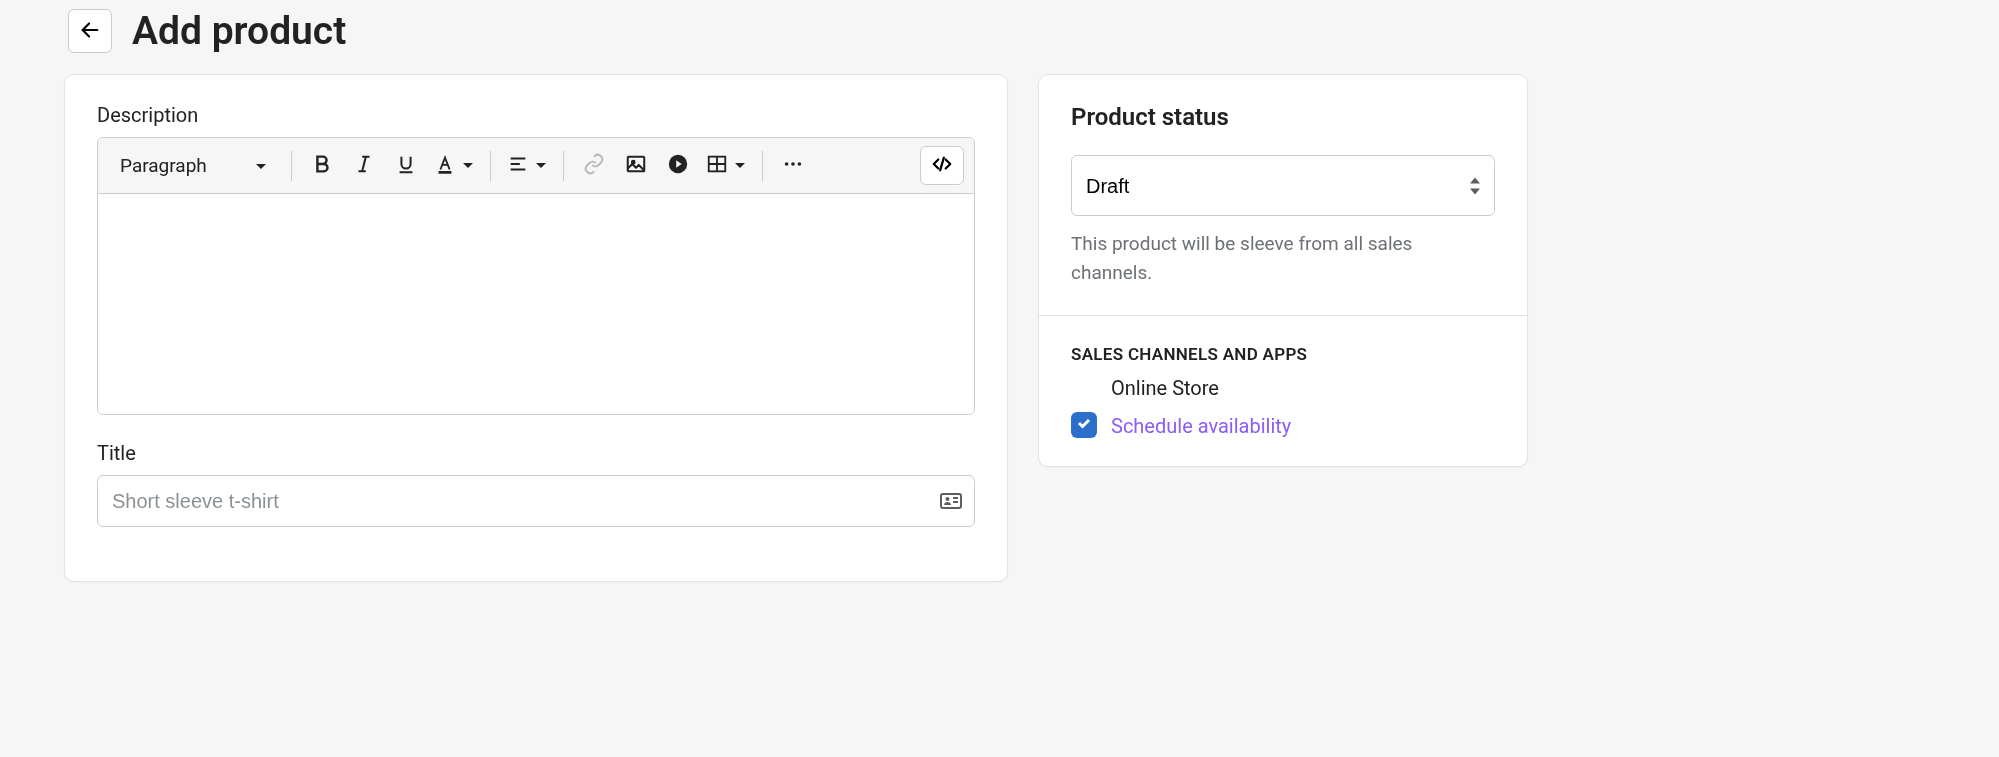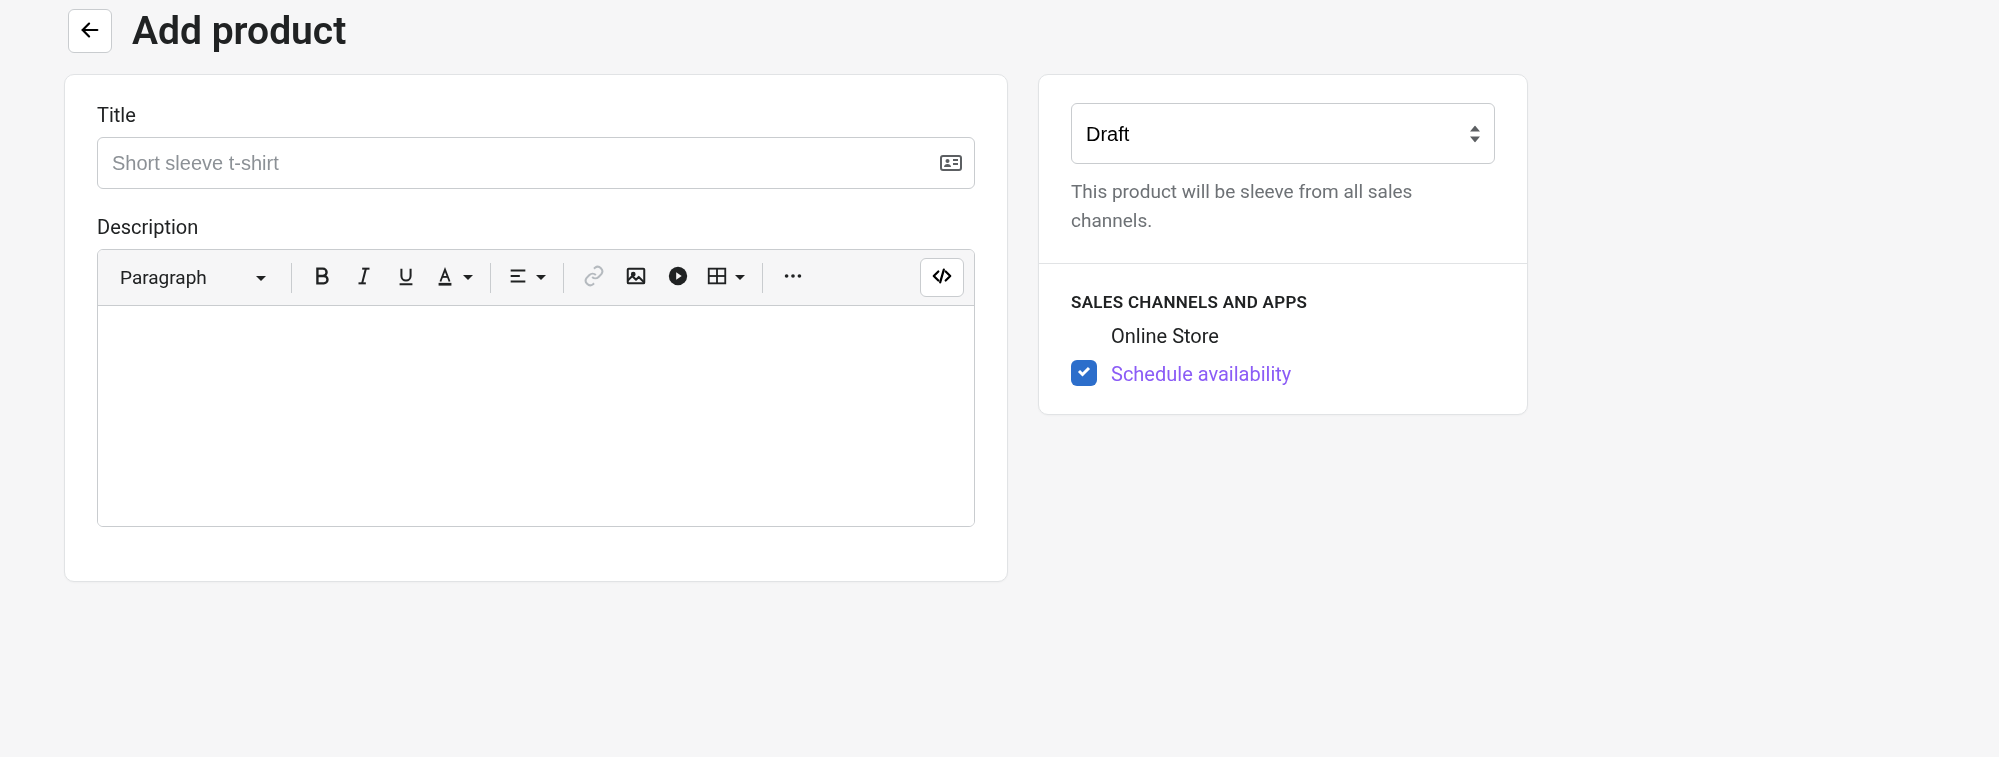--- a/index.html
+++ b/index.html
@@ -241,192 +241,193 @@
           </svg>
       </span>
     </button>
     <h1 class="page-title">Add product</h1>
   </div>
 
   <div class="columns">
 
     <div class="main-col">
       <div class="card">
+
+        <div class="field-group">
+          <label class="field-label">Description</label>
+
+          <div class="rte">
+            <div class="rte-toolbar">
+
+              <div class="rte-format-select">
+                <span>Paragraph</span>
+                <span>
+                  <svg class="chevron-sm" viewBox="0 0 12 12" fill="currentColor">
+                      <path d="M1 4l5 5 5-5z"></path>
+                    </svg>
+                </span>
+              </div>
+
+              <div class="rte-sep"></div>
+
+              <div class="rte-btn">
+                <span>
+                  <svg viewBox="0 0 24 24" fill="currentColor">
+                      <path d="M7 4h6a4 4 0 0 1 0 8H7zM7 12h7a4 4 0 0 1 0 8H7z" fill="none" stroke="currentColor" stroke-width="2.6"></path>
+                    </svg>
+                </span>
+              </div>
+
+              <div class="rte-btn">
+                <span>
+                  <svg viewBox="0 0 24 24" fill="none" stroke="currentColor" stroke-width="2.2">
+                      <line x1="10" y1="4" x2="18" y2="4"></line>
+                      <line x1="6" y1="20" x2="14" y2="20"></line>
+                      <line x1="14" y1="4" x2="10" y2="20"></line>
+                    </svg>
+                </span>
+              </div>
+
+              <div class="rte-btn">
+                <span>
+                  <svg viewBox="0 0 24 24" fill="none" stroke="currentColor" stroke-width="2.2">
+                      <path d="M7 4v8a5 5 0 0 0 10 0V4"></path>
+                      <line x1="5" y1="21" x2="19" y2="21"></line>
+                    </svg>
+                </span>
+              </div>
+
+              <div class="rte-btn-combo">
+                <span>
+                  <svg class="main" viewBox="0 0 24 24" fill="none" stroke="currentColor" stroke-width="2">
+                      <path d="M7 18L12 5l5 13"></path>
+                      <line x1="9" y1="13" x2="15" y2="13"></line>
+                      <line x1="5" y1="21" x2="19" y2="21" stroke-width="3"></line>
+                    </svg>
+                </span>
+                <span>
+                  <svg class="chevron-sm" viewBox="0 0 12 12" fill="currentColor">
+                      <path d="M1 4l5 5 5-5z"></path>
+                    </svg>
+                </span>
+              </div>
+
+              <div class="rte-sep"></div>
+
+              <div class="rte-btn-combo">
+                <span>
+                  <svg class="main" viewBox="0 0 24 24" fill="none" stroke="currentColor" stroke-width="2.2">
+                      <line x1="4" y1="6" x2="20" y2="6"></line>
+                      <line x1="4" y1="12" x2="14" y2="12"></line>
+                      <line x1="4" y1="18" x2="20" y2="18"></line>
+                    </svg>
+                </span>
+                <span>
+                  <svg class="chevron-sm" viewBox="0 0 12 12" fill="currentColor">
+                      <path d="M1 4l5 5 5-5z"></path>
+                    </svg>
+                </span>
+              </div>
+
+              <div class="rte-sep"></div>
+
+              <div class="rte-btn disabled">
+                <span>
+                  <svg viewBox="0 0 24 24" fill="none" stroke="currentColor" stroke-width="2.2">
+                      <path d="M10 13a5 5 0 0 0 7 0l3-3a5 5 0 0 0-7-7l-1 1"></path>
+                      <path d="M14 11a5 5 0 0 0-7 0l-3 3a5 5 0 0 0 7 7l1-1"></path>
+                    </svg>
+                </span>
+              </div>
+
+              <div class="rte-btn">
+                <span>
+                  <svg viewBox="0 0 24 24" fill="none" stroke="currentColor" stroke-width="2.2">
+                      <rect x="3" y="4" width="18" height="16" rx="1"></rect>
+                      <circle cx="9" cy="10" r="1.5" fill="currentColor"></circle>
+                      <path d="M3 17l5-5 4 4 3-3 6 6" stroke-linejoin="round"></path>
+                    </svg>
+                </span>
+              </div>
+
+              <div class="rte-btn">
+                <span>
+                  <svg viewBox="0 0 24 24" fill="currentColor">
+                      <circle cx="12" cy="12" r="10"></circle>
+                      <path d="M10 8l6 4-6 4z" fill="#f6f6f7"></path>
+                    </svg>
+                </span>
+              </div>
+
+              <div class="rte-btn-combo">
+                <span>
+                  <svg class="main" viewBox="0 0 24 24" fill="none" stroke="currentColor" stroke-width="2">
+                      <rect x="3" y="4" width="18" height="16"></rect>
+                      <line x1="3" y1="12" x2="21" y2="12"></line>
+                      <line x1="12" y1="4" x2="12" y2="20"></line>
+                    </svg>
+                </span>
+                <span>
+                  <svg class="chevron-sm" viewBox="0 0 12 12" fill="currentColor">
+                      <path d="M1 4l5 5 5-5z"></path>
+                    </svg>
+                </span>
+              </div>
+
+              <div class="rte-sep"></div>
+
+              <div class="rte-btn">
+                <span>
+                  <svg viewBox="0 0 24 24" fill="currentColor">
+                      <circle cx="5" cy="12" r="2"></circle>
+                      <circle cx="12" cy="12" r="2"></circle>
+                      <circle cx="19" cy="12" r="2"></circle>
+                    </svg>
+                </span>
+              </div>
+
+              <div class="rte-spacer"></div>
+
+              <button class="rte-code-btn">
+                <span>
+                  <svg width="22" height="22" viewBox="0 0 24 24" fill="none" stroke="currentColor" stroke-width="2.4" stroke-linecap="round" stroke-linejoin="round">
+                      <polyline points="8 7 3 12 8 17"></polyline>
+                      <polyline points="16 7 21 12 16 17"></polyline>
+                      <line x1="14" y1="5" x2="10" y2="19"></line>
+                    </svg>
+                </span>
+              </button>
+            </div>
+
+            <div class="rte-body" contenteditable="true" style=""></div>
+          </div>
+        </div>
 
         <div class="field-group">
           <label class="field-label">Title</label>
           <div class="text-input-wrap">
             <input class="text-input" type="text" placeholder="Short sleeve t-shirt" style="">
             <span class="input-suffix-icon">
               <svg viewBox="0 0 24 24" fill="currentColor">
                   <rect x="2" y="5" width="20" height="14" rx="2" fill="none" stroke="currentColor" stroke-width="2"></rect>
                   <circle cx="8.5" cy="10" r="2" fill="currentColor"></circle>
                   <path d="M5 16c0-1.8 1.6-3 3.5-3s3.5 1.2 3.5 3" fill="currentColor"></path>
                   <line x1="14" y1="9" x2="19" y2="9" stroke="currentColor" stroke-width="2"></line>
                   <line x1="14" y1="13" x2="19" y2="13" stroke="currentColor" stroke-width="2"></line>
                 </svg>
             </span>
           </div>
         </div>
 
-        <div class="field-group">
-          <label class="field-label">Description</label>
-
-          <div class="rte">
-            <div class="rte-toolbar">
-
-              <div class="rte-format-select">
-                <span>Paragraph</span>
-                <span>
-                  <svg class="chevron-sm" viewBox="0 0 12 12" fill="currentColor">
-                      <path d="M1 4l5 5 5-5z"></path>
-                    </svg>
-                </span>
-              </div>
-
-              <div class="rte-sep"></div>
-
-              <div class="rte-btn">
-                <span>
-                  <svg viewBox="0 0 24 24" fill="currentColor">
-                      <path d="M7 4h6a4 4 0 0 1 0 8H7zM7 12h7a4 4 0 0 1 0 8H7z" fill="none" stroke="currentColor" stroke-width="2.6"></path>
-                    </svg>
-                </span>
-              </div>
-
-              <div class="rte-btn">
-                <span>
-                  <svg viewBox="0 0 24 24" fill="none" stroke="currentColor" stroke-width="2.2">
-                      <line x1="10" y1="4" x2="18" y2="4"></line>
-                      <line x1="6" y1="20" x2="14" y2="20"></line>
-                      <line x1="14" y1="4" x2="10" y2="20"></line>
-                    </svg>
-                </span>
-              </div>
-
-              <div class="rte-btn">
-                <span>
-                  <svg viewBox="0 0 24 24" fill="none" stroke="currentColor" stroke-width="2.2">
-                      <path d="M7 4v8a5 5 0 0 0 10 0V4"></path>
-                      <line x1="5" y1="21" x2="19" y2="21"></line>
-                    </svg>
-                </span>
-              </div>
-
-              <div class="rte-btn-combo">
-                <span>
-                  <svg class="main" viewBox="0 0 24 24" fill="none" stroke="currentColor" stroke-width="2">
-                      <path d="M7 18L12 5l5 13"></path>
-                      <line x1="9" y1="13" x2="15" y2="13"></line>
-                      <line x1="5" y1="21" x2="19" y2="21" stroke-width="3"></line>
-                    </svg>
-                </span>
-                <span>
-                  <svg class="chevron-sm" viewBox="0 0 12 12" fill="currentColor">
-                      <path d="M1 4l5 5 5-5z"></path>
-                    </svg>
-                </span>
-              </div>
-
-              <div class="rte-sep"></div>
-
-              <div class="rte-btn-combo">
-                <span>
-                  <svg class="main" viewBox="0 0 24 24" fill="none" stroke="currentColor" stroke-width="2.2">
-                      <line x1="4" y1="6" x2="20" y2="6"></line>
-                      <line x1="4" y1="12" x2="14" y2="12"></line>
-                      <line x1="4" y1="18" x2="20" y2="18"></line>
-                    </svg>
-                </span>
-                <span>
-                  <svg class="chevron-sm" viewBox="0 0 12 12" fill="currentColor">
-                      <path d="M1 4l5 5 5-5z"></path>
-                    </svg>
-                </span>
-              </div>
-
-              <div class="rte-sep"></div>
-
-              <div class="rte-btn disabled">
-                <span>
-                  <svg viewBox="0 0 24 24" fill="none" stroke="currentColor" stroke-width="2.2">
-                      <path d="M10 13a5 5 0 0 0 7 0l3-3a5 5 0 0 0-7-7l-1 1"></path>
-                      <path d="M14 11a5 5 0 0 0-7 0l-3 3a5 5 0 0 0 7 7l1-1"></path>
-                    </svg>
-                </span>
-              </div>
-
-              <div class="rte-btn">
-                <span>
-                  <svg viewBox="0 0 24 24" fill="none" stroke="currentColor" stroke-width="2.2">
-                      <rect x="3" y="4" width="18" height="16" rx="1"></rect>
-                      <circle cx="9" cy="10" r="1.5" fill="currentColor"></circle>
-                      <path d="M3 17l5-5 4 4 3-3 6 6" stroke-linejoin="round"></path>
-                    </svg>
-                </span>
-              </div>
-
-              <div class="rte-btn">
-                <span>
-                  <svg viewBox="0 0 24 24" fill="currentColor">
-                      <circle cx="12" cy="12" r="10"></circle>
-                      <path d="M10 8l6 4-6 4z" fill="#f6f6f7"></path>
-                    </svg>
-                </span>
-              </div>
-
-              <div class="rte-btn-combo">
-                <span>
-                  <svg class="main" viewBox="0 0 24 24" fill="none" stroke="currentColor" stroke-width="2">
-                      <rect x="3" y="4" width="18" height="16"></rect>
-                      <line x1="3" y1="12" x2="21" y2="12"></line>
-                      <line x1="12" y1="4" x2="12" y2="20"></line>
-                    </svg>
-                </span>
-                <span>
-                  <svg class="chevron-sm" viewBox="0 0 12 12" fill="currentColor">
-                      <path d="M1 4l5 5 5-5z"></path>
-                    </svg>
-                </span>
-              </div>
-
-              <div class="rte-sep"></div>
-
-              <div class="rte-btn">
-                <span>
-                  <svg viewBox="0 0 24 24" fill="currentColor">
-                      <circle cx="5" cy="12" r="2"></circle>
-                      <circle cx="12" cy="12" r="2"></circle>
-                      <circle cx="19" cy="12" r="2"></circle>
-                    </svg>
-                </span>
-              </div>
-
-              <div class="rte-spacer"></div>
-
-              <button class="rte-code-btn">
-                <span>
-                  <svg width="22" height="22" viewBox="0 0 24 24" fill="none" stroke="currentColor" stroke-width="2.4" stroke-linecap="round" stroke-linejoin="round">
-                      <polyline points="8 7 3 12 8 17"></polyline>
-                      <polyline points="16 7 21 12 16 17"></polyline>
-                      <line x1="14" y1="5" x2="10" y2="19"></line>
-                    </svg>
-                </span>
-              </button>
-            </div>
-
-            <div class="rte-body" contenteditable="true" style=""></div>
-          </div>
-        </div>
-
       </div>
     </div>
 
     <div class="side-col">
       <div class="card side-card">
+        <h2 class="section-title">Product status</h2>
 
         <div class="select-wrap">
           <select class="select">
             <option>Draft</option>
           </select>
           <span class="select-chevrons">
             <svg viewBox="0 0 12 8" fill="currentColor">
                 <path d="M6 0L1 6h10z"></path>
               </svg>
             <svg viewBox="0 0 12 8" fill="currentColor">

